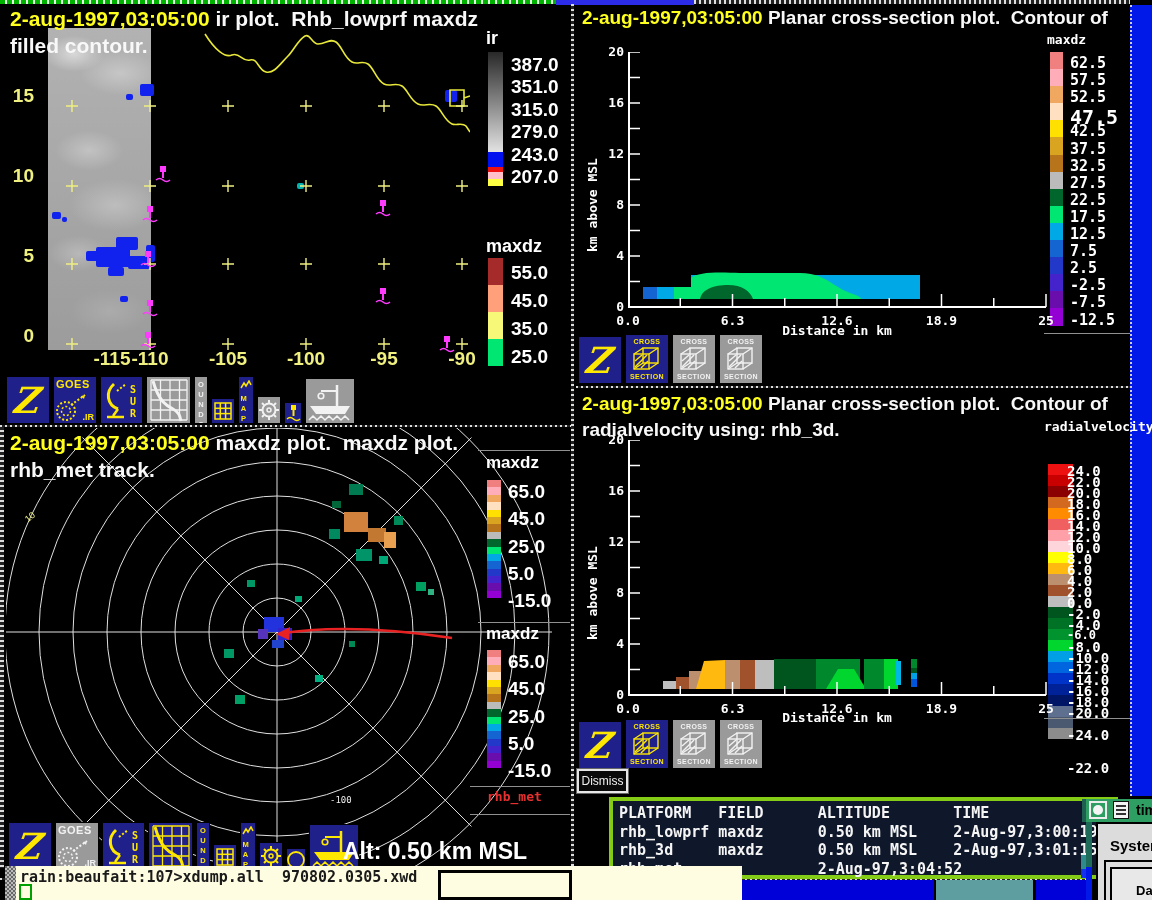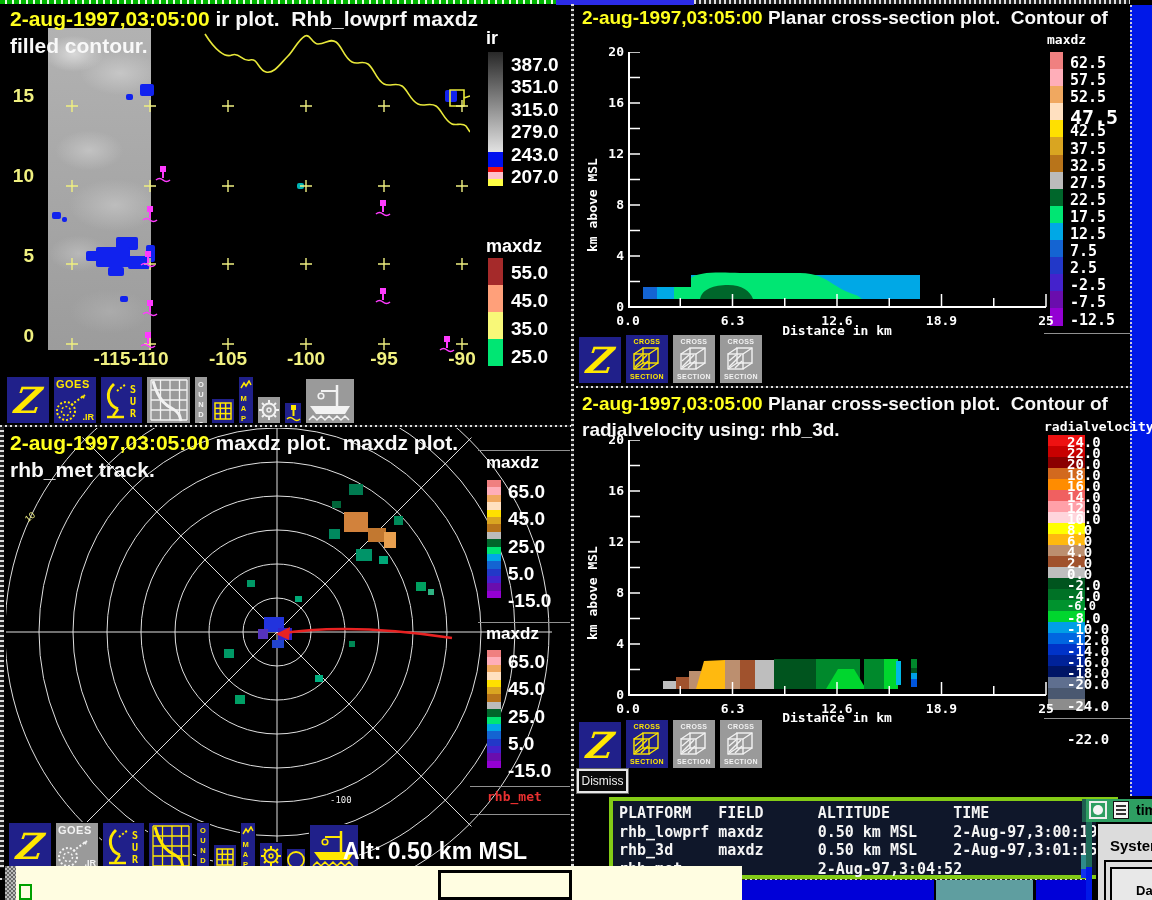--- a/index.html
+++ b/index.html
@@ -661,21 +661,21 @@
       <line x1="209" y1="255" x2="209" y2="242" stroke="#FFF" stroke-width="1.5"></line>
       <line x1="261.25" y1="255" x2="261.25" y2="246" stroke="#FFF" stroke-width="1.5"></line>
       <line x1="313.5" y1="255" x2="313.5" y2="242" stroke="#FFF" stroke-width="1.5"></line>
       <line x1="365.75" y1="255" x2="365.75" y2="246" stroke="#FFF" stroke-width="1.5"></line>
       <line x1="418" y1="255" x2="418" y2="242" stroke="#FFF" stroke-width="1.5"></line>
     </svg>
   <div class="abs" style="left:585px;top:500px;width:15px;height:140px;">
     <span class="axlab vert" style="height:140px;">km above MSL</span></div>
   <div class="abs axlab" style="left:837px;top:710px;transform:translateX(-50%);">Distance in km</div>
   <div class="abs cbtitle mono" style="left:1044px;top:419px;font-size:13px;">radialvelocity</div>
-  <div class="abs" style="left:1048px;top:435px;width:37px;border-radius:6px;">
+  <div class="abs" style="left:1048px;top:464px;width:25px;border-radius:6px;">
       <div class="cbseg" style="height: 11px; background: rgb(238, 17, 17);"></div>
       <div class="cbseg" style="height: 11px; background: rgb(200, 0, 0);"></div>
       <div class="cbseg" style="height: 11px; background: rgb(139, 0, 0);"></div>
       <div class="cbseg" style="height: 11px; background: rgb(210, 105, 30);"></div>
       <div class="cbseg" style="height: 11px; background: rgb(255, 140, 0);"></div>
       <div class="cbseg" style="height: 11px; background: rgb(240, 96, 96);"></div>
       <div class="cbseg" style="height: 11px; background: rgb(255, 160, 168);"></div>
       <div class="cbseg" style="height: 11px; background: rgb(255, 213, 220);"></div>
       <div class="cbseg" style="height: 11px; background: rgb(255, 255, 0);"></div>
       <div class="cbseg" style="height: 11px; background: rgb(255, 185, 15);"></div>
@@ -783,20 +783,21 @@
   <div class="abs" id="data-table" style="left:573px;top:797px;width:501px;height:74px;">
       <pre>PLATFORM   FIELD      ALTITUDE       TIME
 rhb_lowprf maxdz      0.50 km MSL    2-Aug-97,3:00:19
 rhb_3d     maxdz      0.50 km MSL    2-Aug-97,3:01:15
 rhb_met               2-Aug-97,3:04:52</pre>
     </div>
   <div class="abs" style="left:1081px;top:855px;width:8px;height:14px;background:#2E8B8B;"></div>
   <div class="abs" style="left:1081px;top:869px;width:8px;height:9px;background:#1133EE;"></div>
 
   <div class="abs" id="terminal" style="left:5px;top:866px;width:737px;height:34px;">
+    <pre>rain:beaufait:107&gt;xdump.all  970802.0305.xwd</pre>
     <div class="abs" id="term-cursor" style="left:14px;top:18px;"></div>
   </div>
   <div class="abs" id="term-scroll" style="left:5px;top:866px;width:11px;height:34px;"></div>
   <div class="abs" style="left:438px;top:870px;width:134px;height:30px;border:3px solid #000;box-sizing:border-box;"></div>
 
   <div class="abs" style="left:742px;top:880px;width:192px;height:20px;background:#0000D8;"></div>
   <div class="abs" style="left:936px;top:880px;width:97px;height:20px;background:#5F9EA0;"></div>
   <div class="abs" style="left:1036px;top:880px;width:54px;height:20px;background:#0000D8;"></div>
 
   <div class="abs" style="left:1082px;top:799px;width:4px;height:23px;background:#1F5F4F;"></div>

